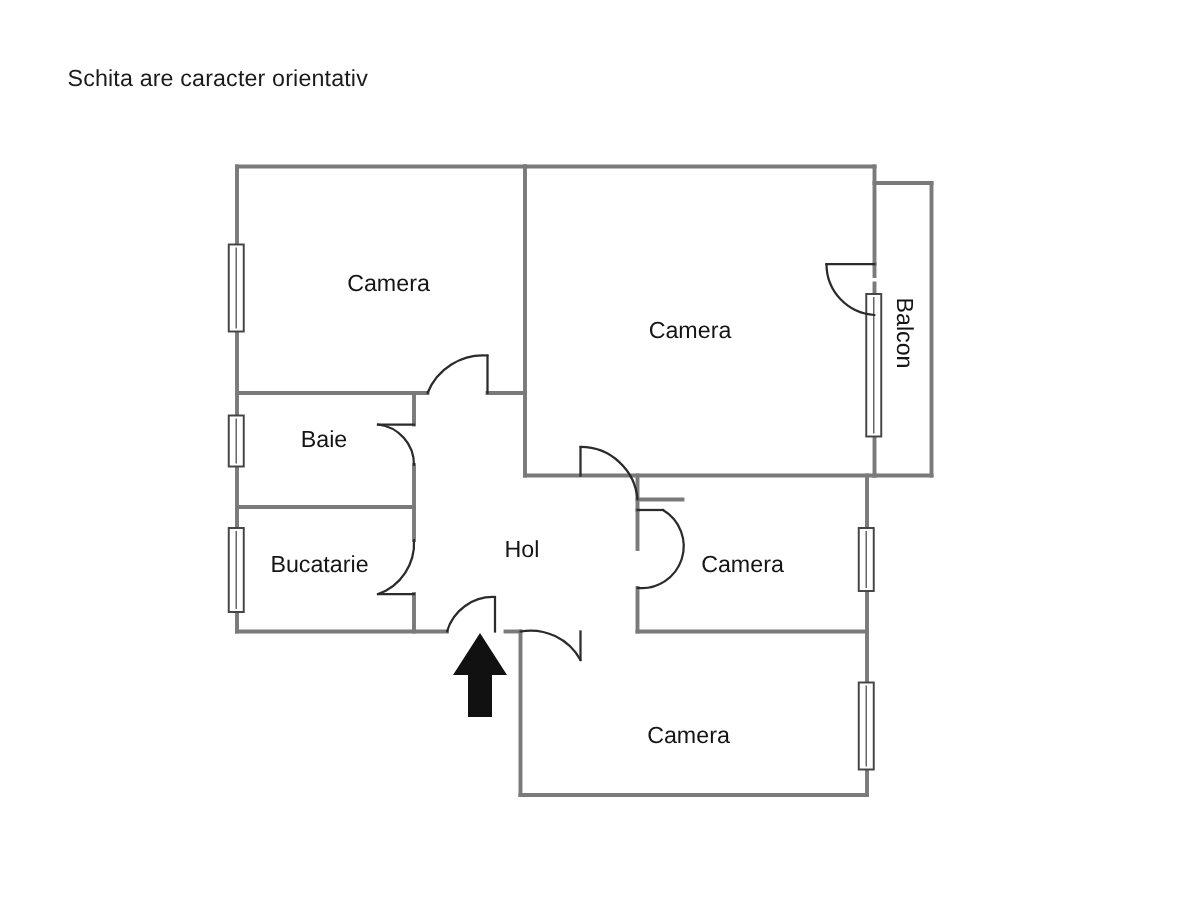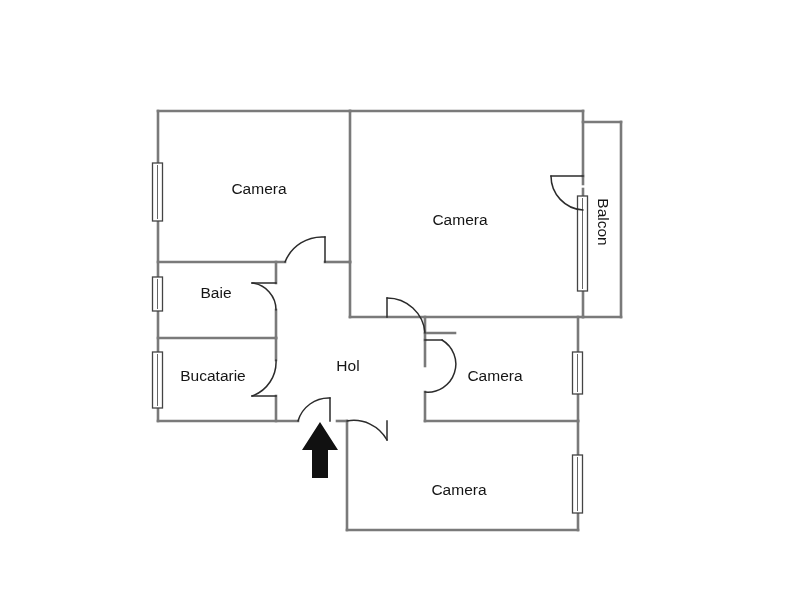--- a/index.html
+++ b/index.html
@@ -86,20 +86,21 @@
     fill: #151515;
     text-anchor: middle;
     dominant-baseline: middle;
   }
 </style>
 </head>
 <body>
 
 <div id="plan-root">
 
+  <div class="page-title">Schita are caracter orientativ</div>
 
   <svg class="floorplan" viewBox="0 0 800 600">
 
     <g>
 
       <path class="wall" d="M 158,111 L 158,421"></path>
 
       <path class="wall" d="M 158,111 L 350,111"></path>
 
       <path class="wall" d="M 350,111 L 583,111"></path>

